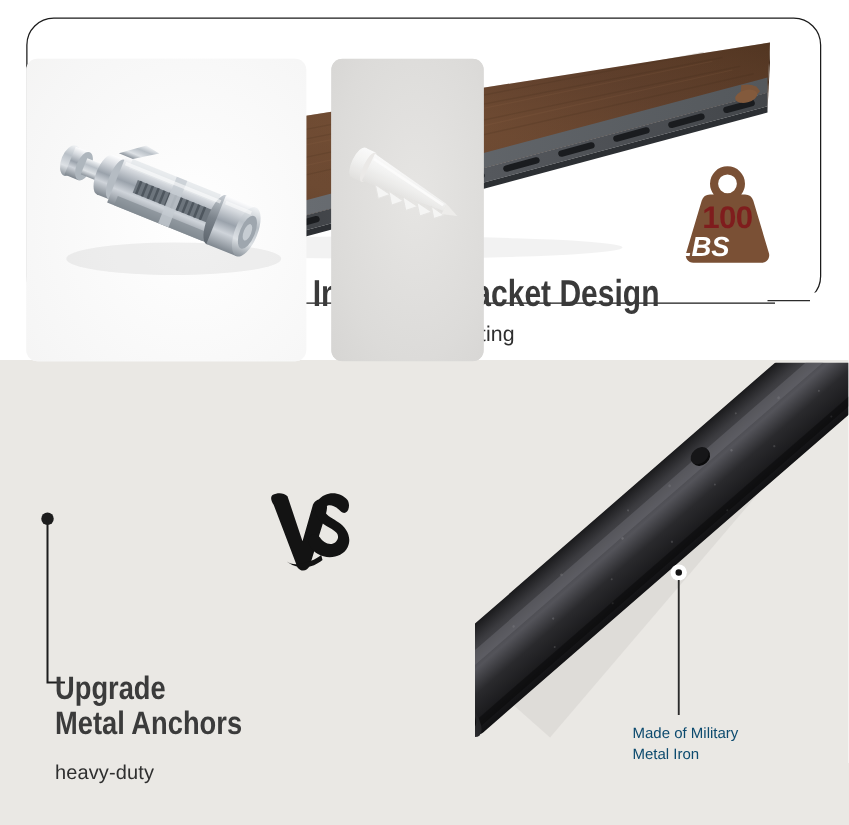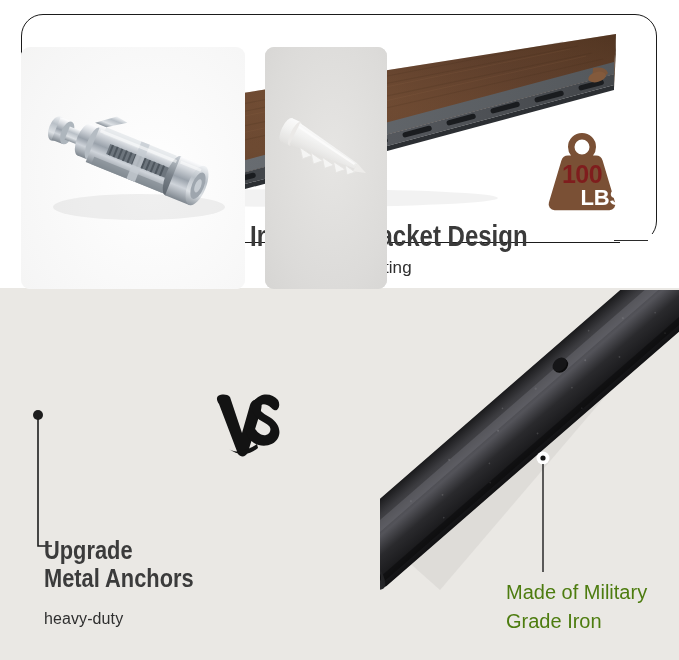--- a/index.html
+++ b/index.html
@@ -33,22 +33,22 @@
 
   
   .badge{position:absolute;left:540px;top:129px;width:84px;height:92px;}
   .badge svg{display:block;}
   .badge-num{
     position:absolute;left:0;top:33px;width:84px;text-align:center;
     font-size:25px;font-weight:bold;color:#7f1d1d;letter-spacing:-0.5px;
     font-family:"Liberation Sans","DejaVu Sans",sans-serif;line-height:1;
   }
   .badge-unit{
-    position:absolute;left:0;top:58px;width:84px;text-align:right;
-    font-size:22px;font-weight:bold;color:#ffffff;letter-spacing:-0.2px;line-height:1;
+    position:absolute;left:0;top:58px;width:84px;text-align:left;
+    font-size:22px;font-weight:bold;color:#ffffff;letter-spacing:-0.2px;line-height:1;font-style:italic;
   }
 
   
   .headline{
     position:absolute;left:0;top:219px;width:679px;text-align:center;
     font-family:"Liberation Sans Narrow","Liberation Sans","DejaVu Sans Condensed",sans-serif;
     font-weight:bold;font-size:30px;color:#3a3a3a;letter-spacing:0px;
     transform:scaleX(0.80);transform-origin:50% 50%;white-space:nowrap;
   }
   .subline{
@@ -96,21 +96,21 @@
     font-weight:bold;font-size:26px;color:#3b3b3b;line-height:1.08;letter-spacing:0px;
     transform:scaleX(0.84);transform-origin:0% 50%;white-space:nowrap;
   }
   .cap-anchor .l2{display:block;}
   .cap-anchor-sub{
     position:absolute;left:44px;top:610px;
     font-size:16px;font-weight:400;color:#2f2f2f;letter-spacing:0.1px;white-space:nowrap;
   }
   .cap-pipe{
     position:absolute;left:506px;top:578px;
-    font-size:20px;font-weight:400;color:#4d7c0f;line-height:1.45;white-space:nowrap;
+    font-size:12px;font-weight:400;color:#0c4a6e;line-height:1.45;white-space:nowrap;
   }
   .cap-pipe span{display:block;}
 </style>
 </head>
 <body>
 
 <div id="page">
 
   <div class="panel-top">
 
@@ -417,16 +417,16 @@
   </div>
 
   <div class="cap-anchor">
     <span>Upgrade</span>
     <span class="l2">Metal Anchors</span>
   </div>
   <div class="cap-anchor-sub">heavy-duty</div>
 
   <div class="cap-pipe">
     <span>Made of Military</span>
-    <span>Grade Iron</span>
+    <span>Metal Iron</span>
   </div>
 
 </div>
 
 </body></html>

